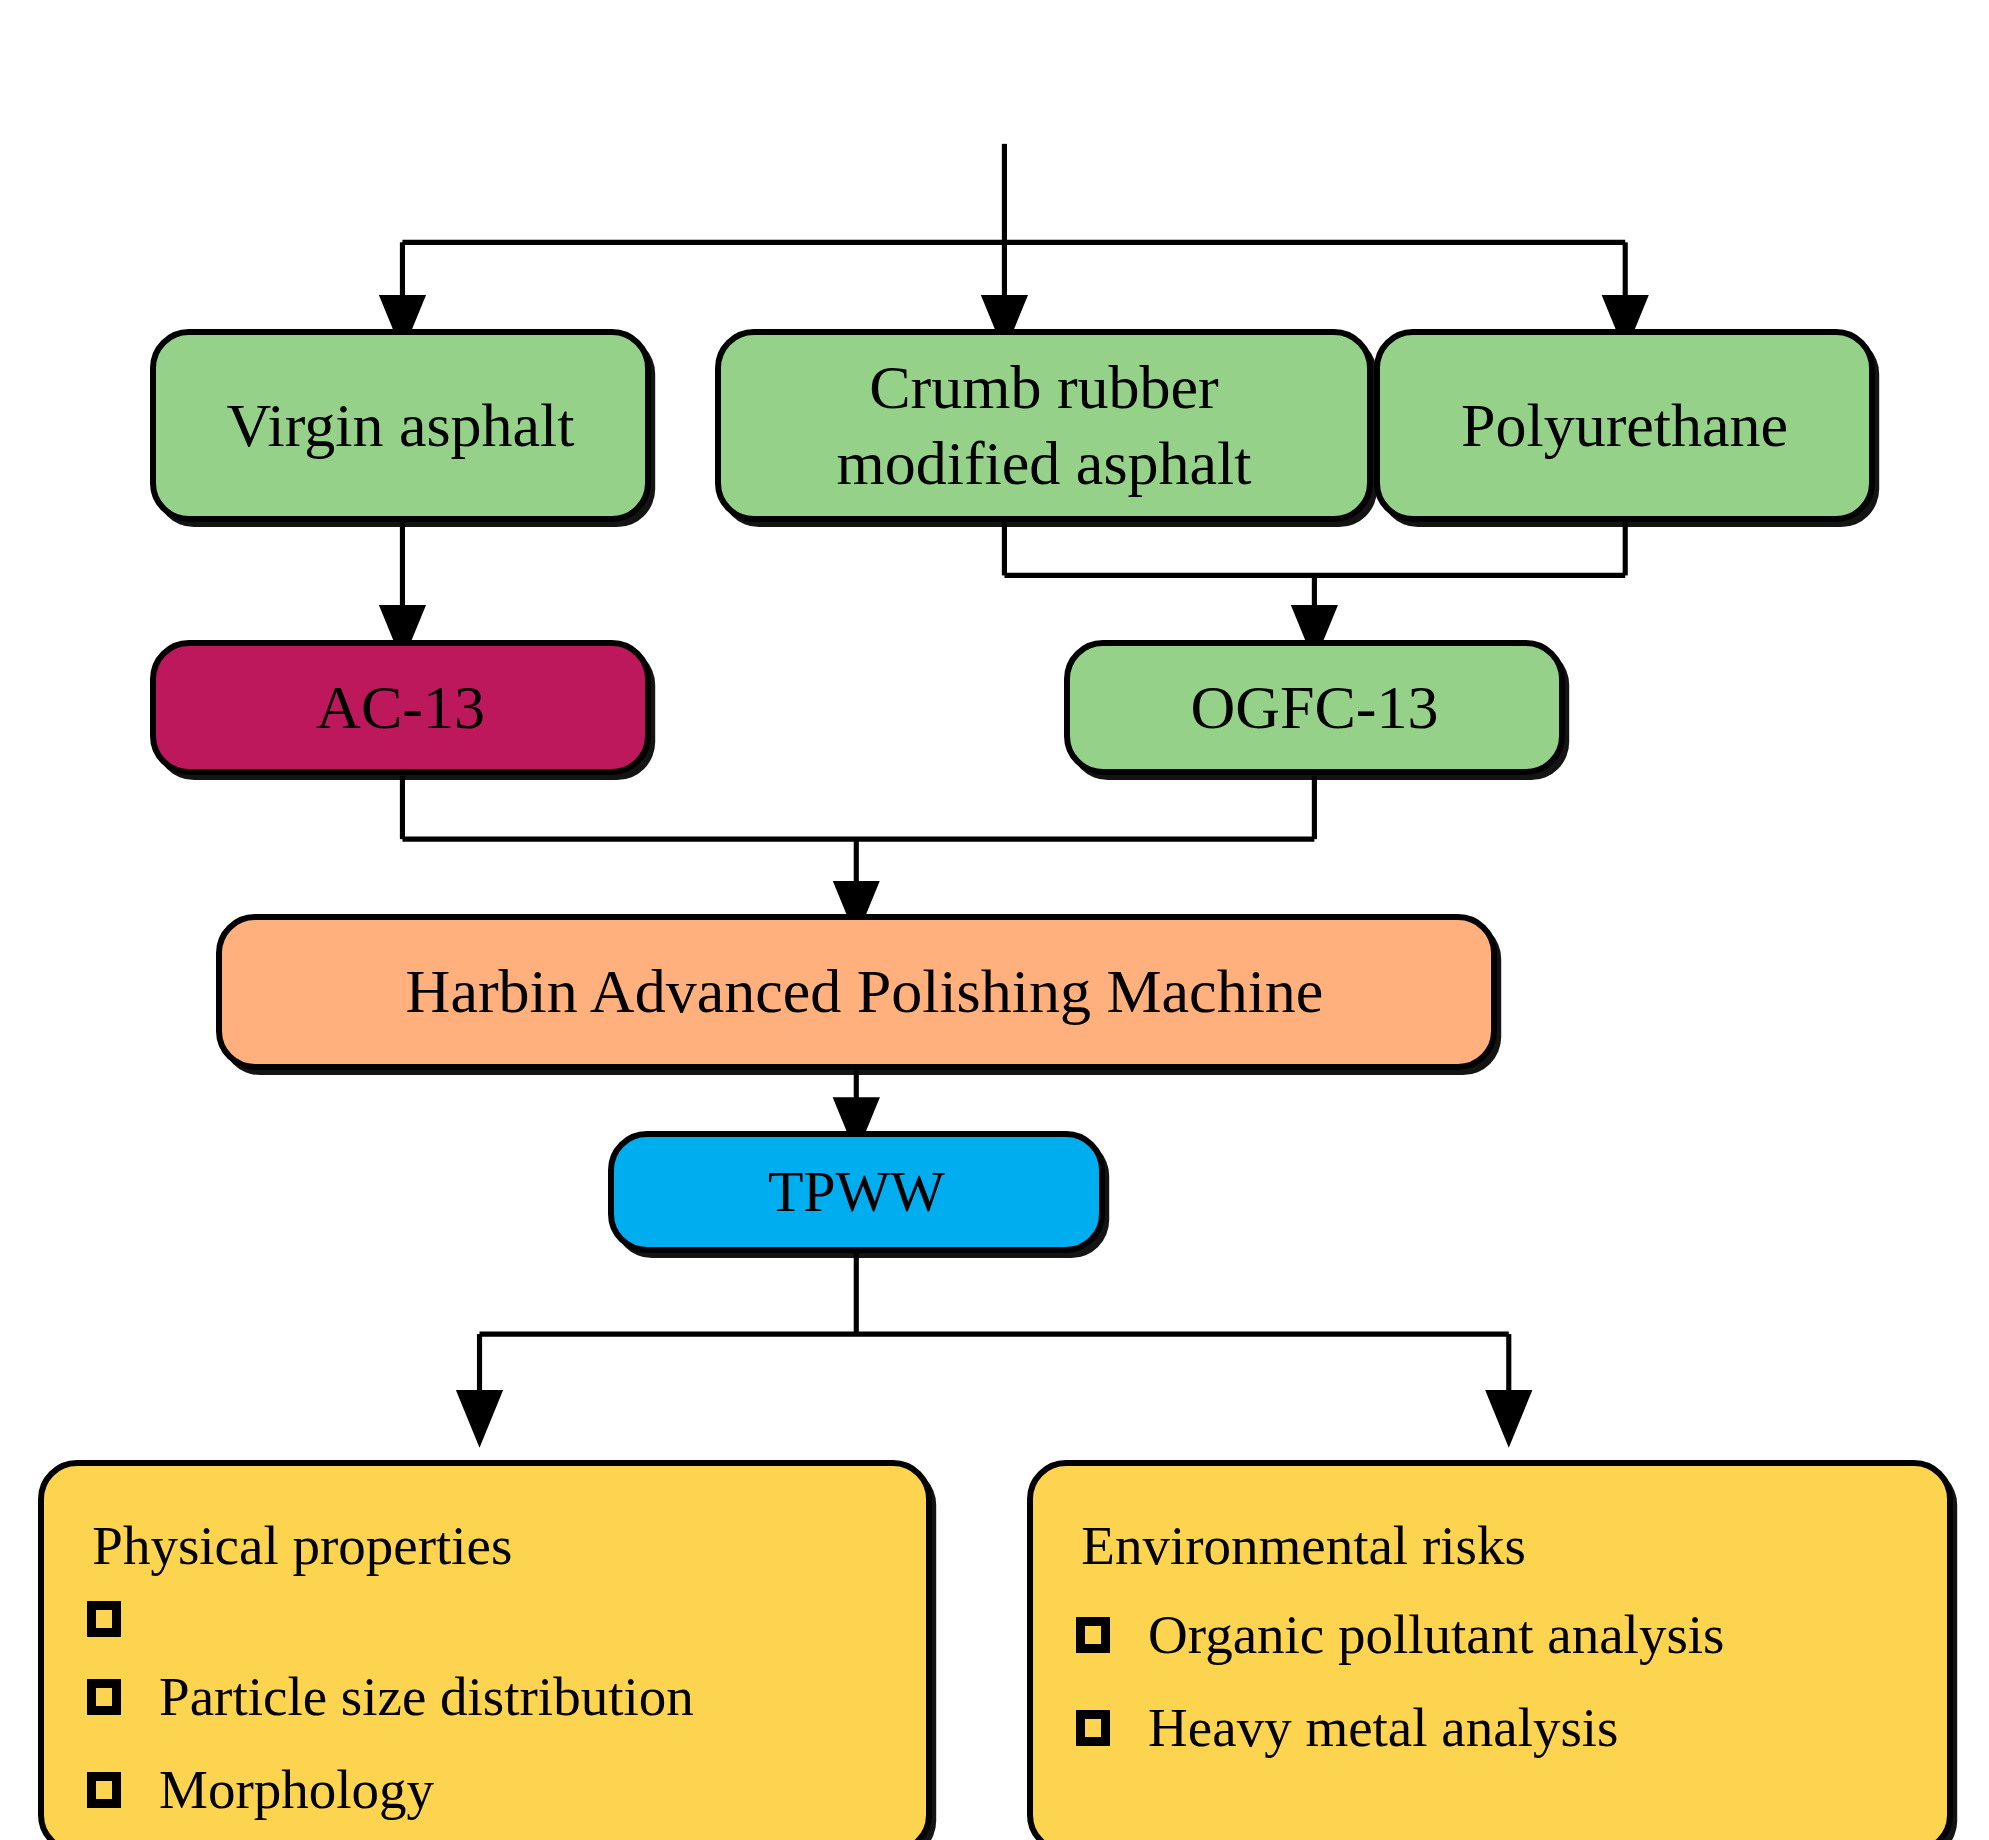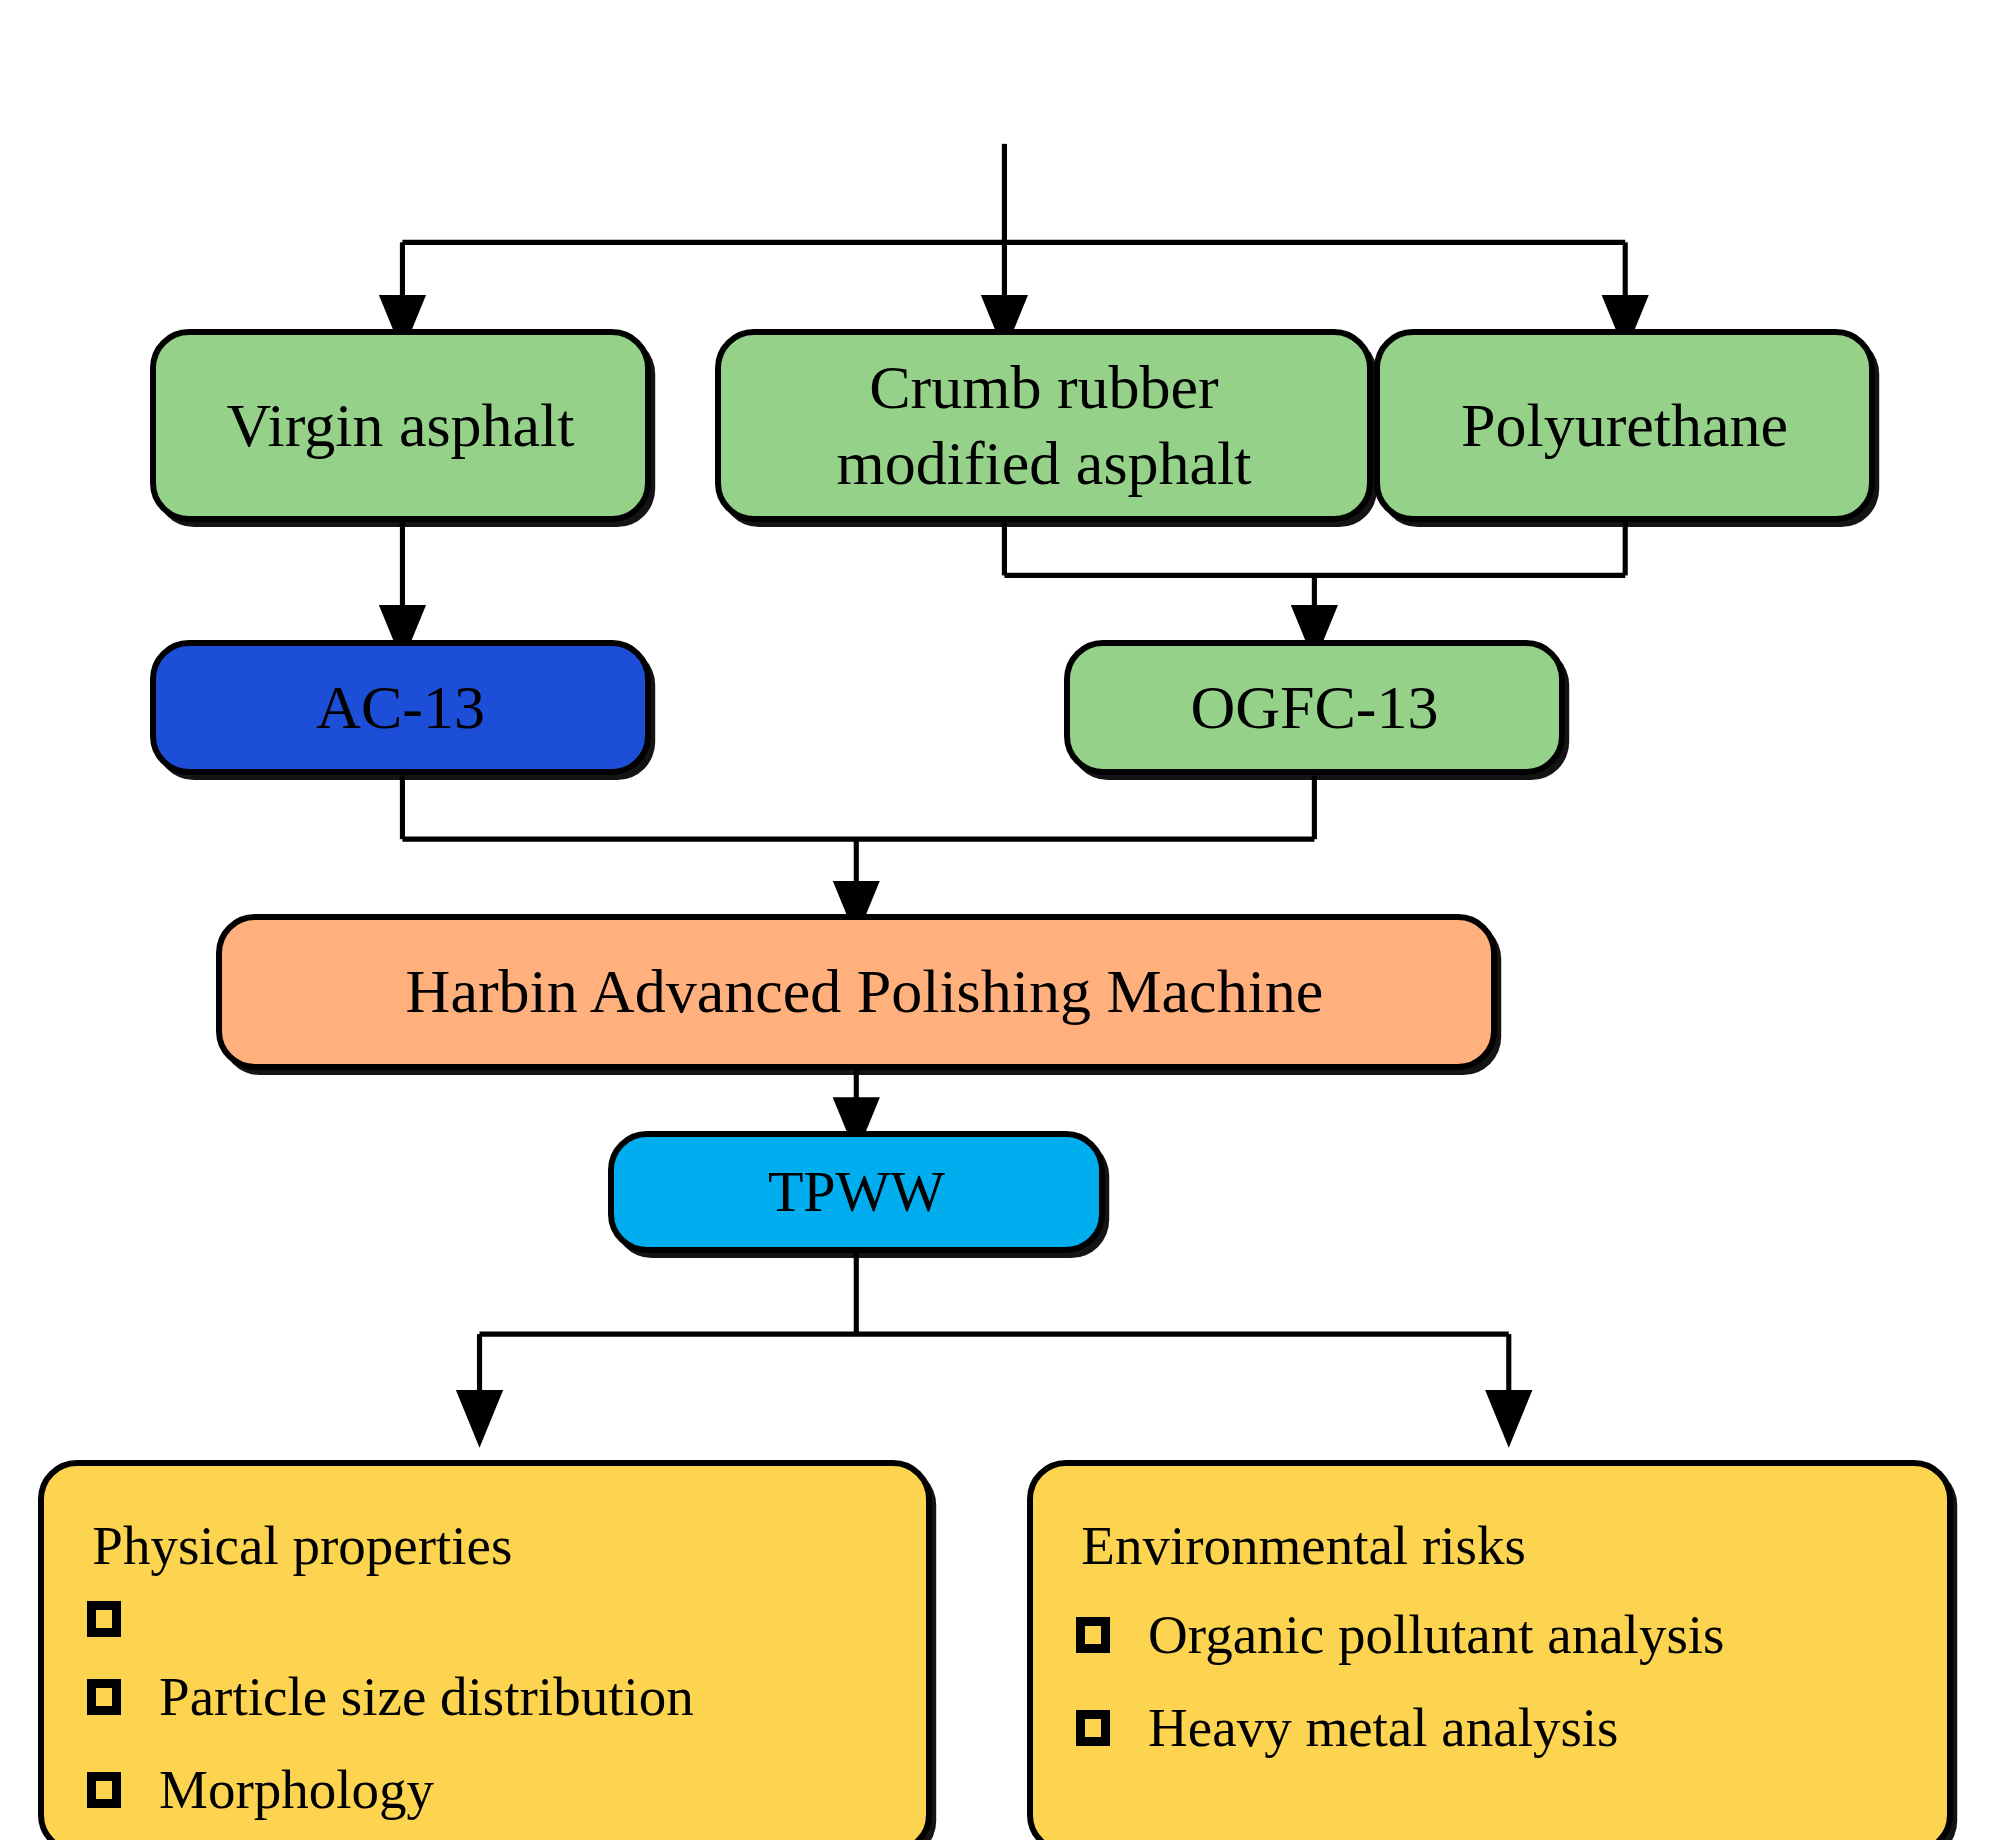--- a/index.html
+++ b/index.html
@@ -137,21 +137,21 @@
     <span>
       <span>Crumb rubber</span><br>
       <span>modified asphalt</span>
     </span>
   </div>
 
   <div class="node-box mat-box" style="left:1374px; top:329px; width:501px; height:193px; background:#95D189;">
     <span>Polyurethane</span>
   </div>
 
-  <div class="node-box mix-box" style="left:150px; top:640px; width:501px; height:135px; background:#1d4ed8;">
+  <div class="node-box mix-box" style="left:150px; top:640px; width:501px; height:135px; background:#be185d;">
     <span>AC-13</span>
   </div>
 
   <div class="node-box mix-box" style="left:1064px; top:640px; width:501px; height:135px; background:#95D189;">
     <span>OGFC-13</span>
   </div>
 
   <div class="node-box machine-box" style="left:216px; top:914px; width:1281px; height:156px; background:#FFB07C;padding-left:16px;">
     <span>Harbin Advanced Polishing Machine</span>
   </div>

